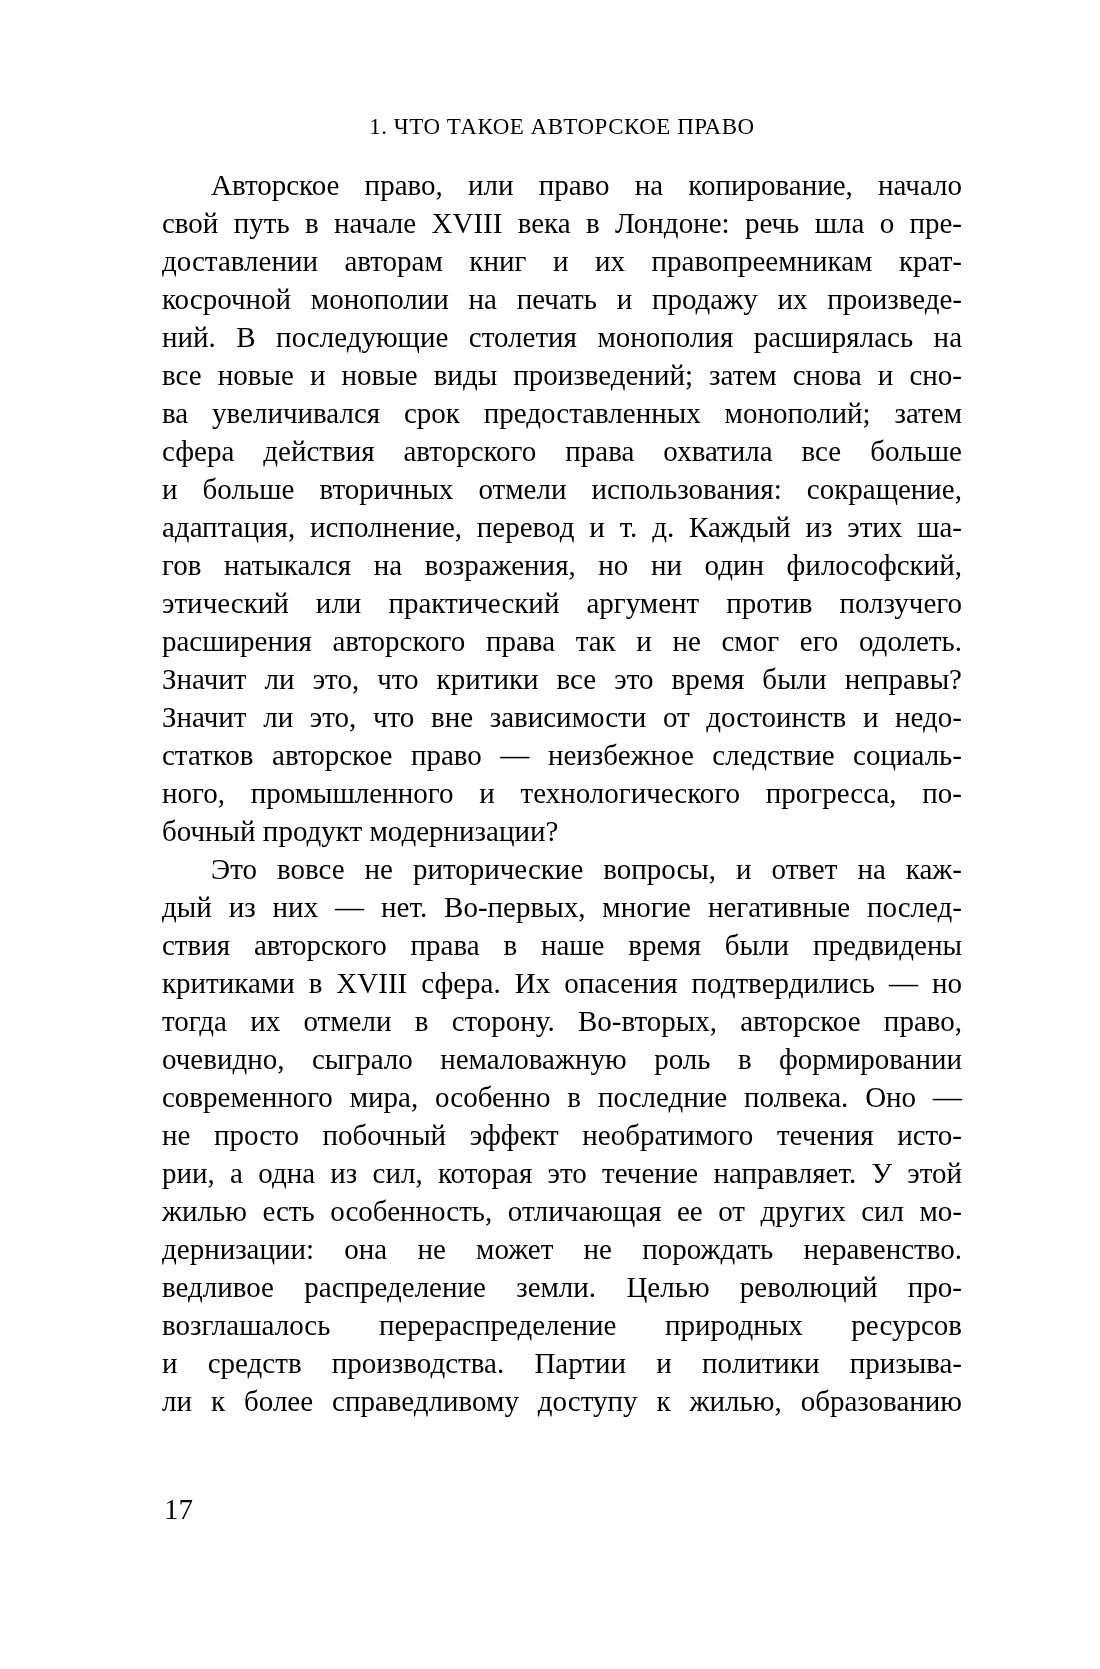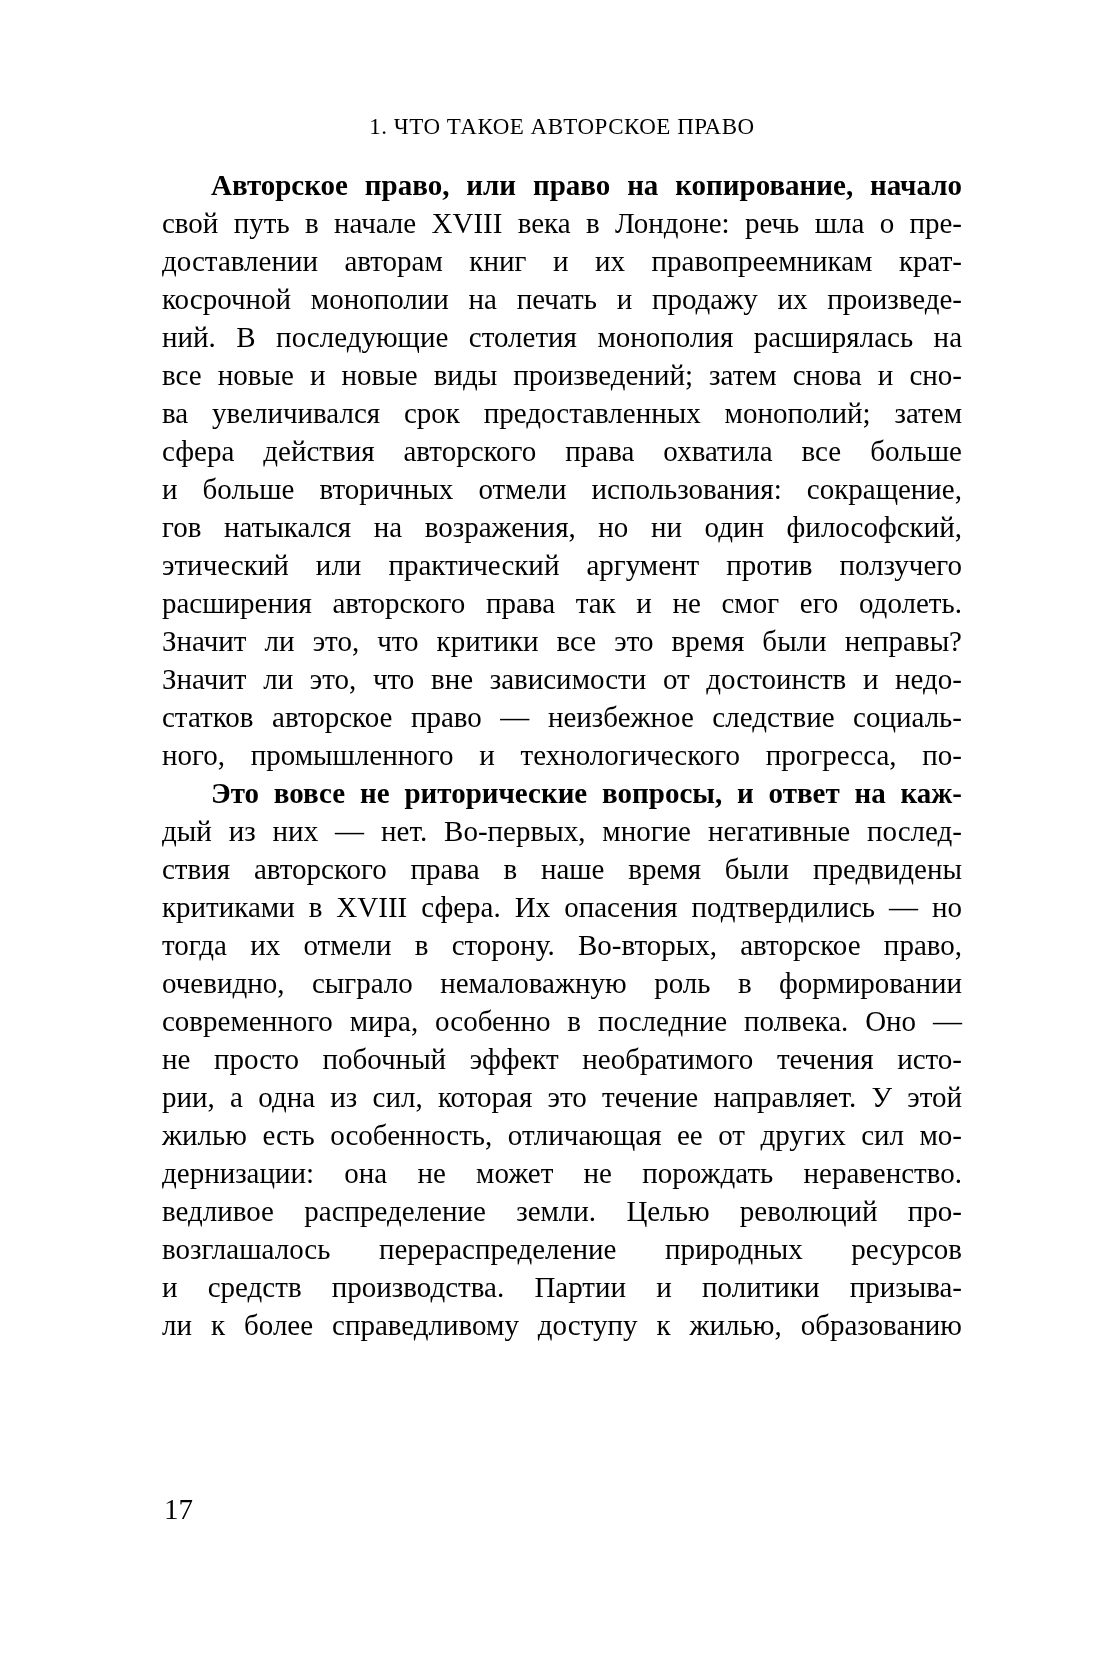--- a/index.html
+++ b/index.html
@@ -35,21 +35,20 @@
     width: 800px;
     font-size: 29px;
   }
   .line {
     line-height: 38px;
     text-align: justify;
     text-align-last: justify;
   }
   .line.first {
     text-indent: 49px;
-    font-weight: bold;
   }
   .line.lastleft {
     text-align-last: left;
   }
   .folio {
     position: absolute;
     top: 1490px;
     left: 120px;
     width: 800px;
     font-size: 29px;
@@ -65,27 +64,29 @@
       <div class="para">
         <div class="line first">Авторское право, или право на копирование, начало</div>
         <div class="line">свой путь в начале XVIII века в Лондоне: речь шла о пре-</div>
         <div class="line">доставлении авторам книг и их правопреемникам крат-</div>
         <div class="line">косрочной монополии на печать и продажу их произведе-</div>
         <div class="line">ний. В последующие столетия монополия расширялась на</div>
         <div class="line">все новые и новые виды произведений; затем снова и сно-</div>
         <div class="line">ва увеличивался срок предоставленных монополий; затем</div>
         <div class="line">сфера действия авторского права охватила все больше</div>
         <div class="line">и больше вторичных отмели использования: сокращение,</div>
+        <div class="line">адаптация, исполнение, перевод и т. д. Каждый из этих ша-</div>
         <div class="line">гов натыкался на возражения, но ни один философский,</div>
         <div class="line">этический или практический аргумент против ползучего</div>
         <div class="line">расширения авторского права так и не смог его одолеть.</div>
         <div class="line">Значит ли это, что критики все это время были неправы?</div>
         <div class="line">Значит ли это, что вне зависимости от достоинств и недо-</div>
         <div class="line">статков авторское право — неизбежное следствие социаль-</div>
         <div class="line">ного, промышленного и технологического прогресса, по-</div>
+        <div class="line lastleft">бочный продукт модернизации?</div>
       </div>
       <div class="para">
         <div class="line first">Это вовсе не риторические вопросы, и ответ на каж-</div>
         <div class="line">дый из них — нет. Во-первых, многие негативные послед-</div>
         <div class="line">ствия авторского права в наше время были предвидены</div>
         <div class="line">критиками в XVIII сфера. Их опасения подтвердились — но</div>
         <div class="line">тогда их отмели в сторону. Во-вторых, авторское право,</div>
         <div class="line">очевидно, сыграло немаловажную роль в формировании</div>
         <div class="line">современного мира, особенно в последние полвека. Оно —</div>
         <div class="line">не просто побочный эффект необратимого течения исто-</div>

